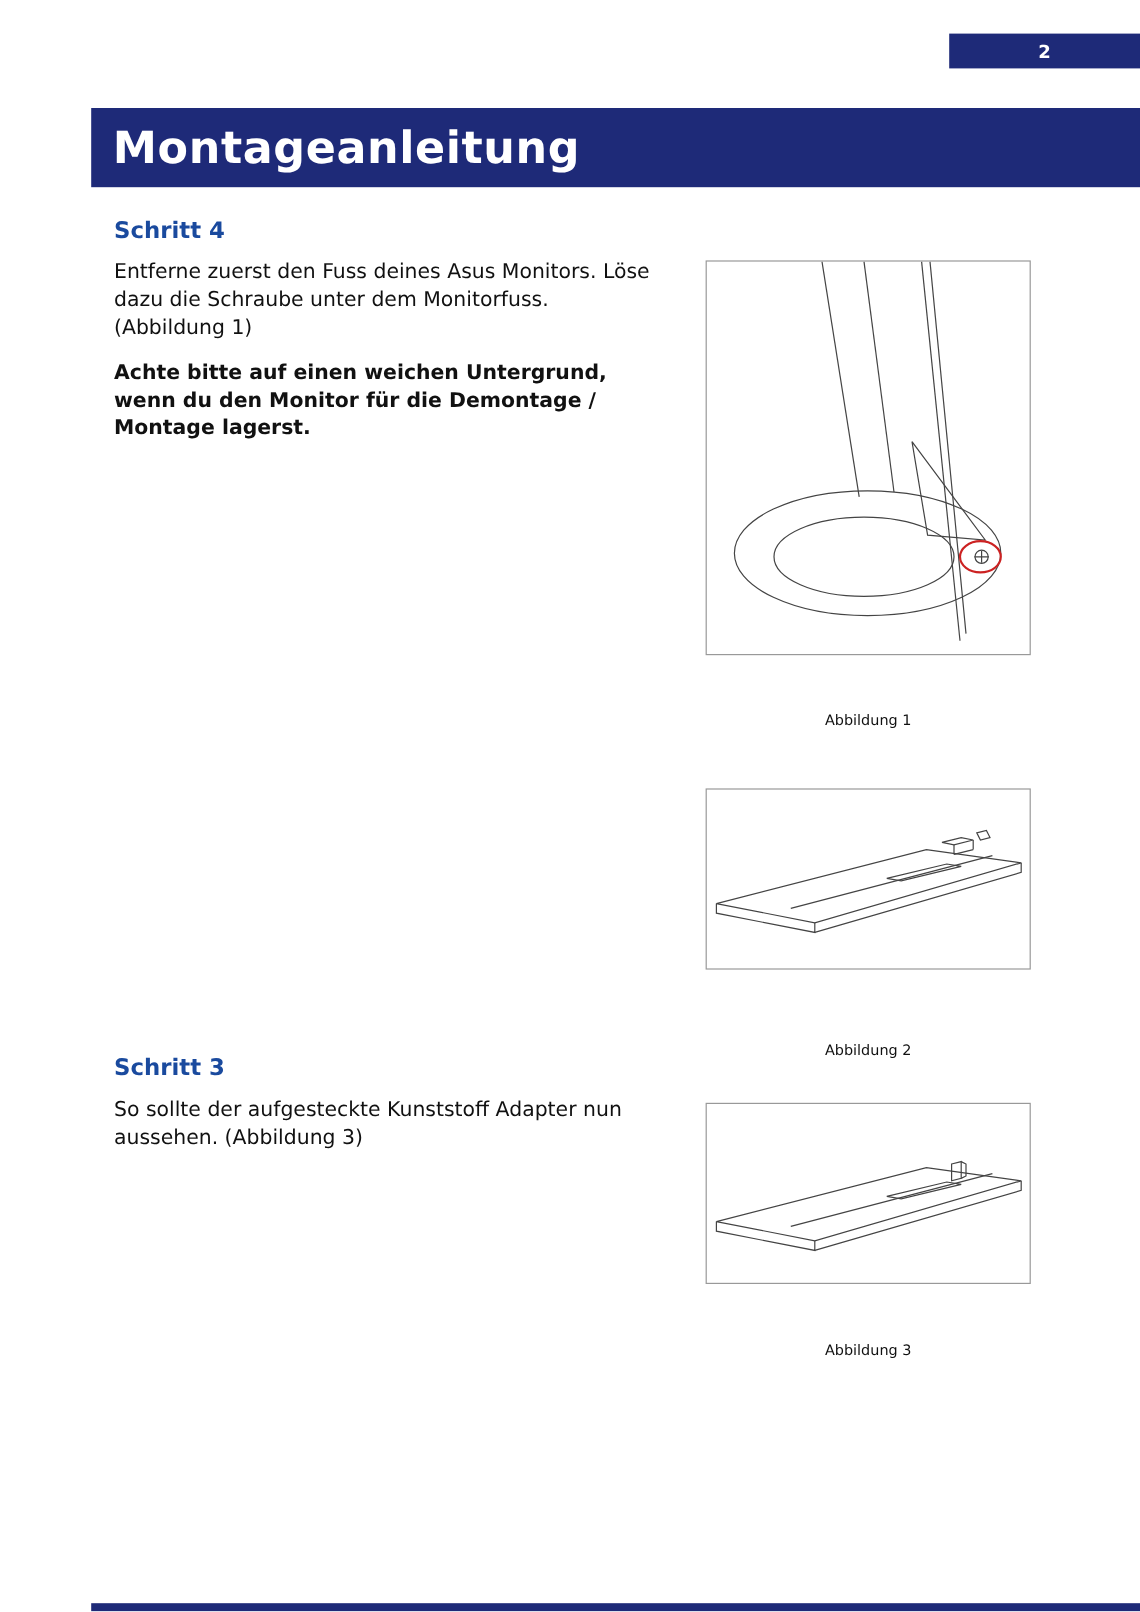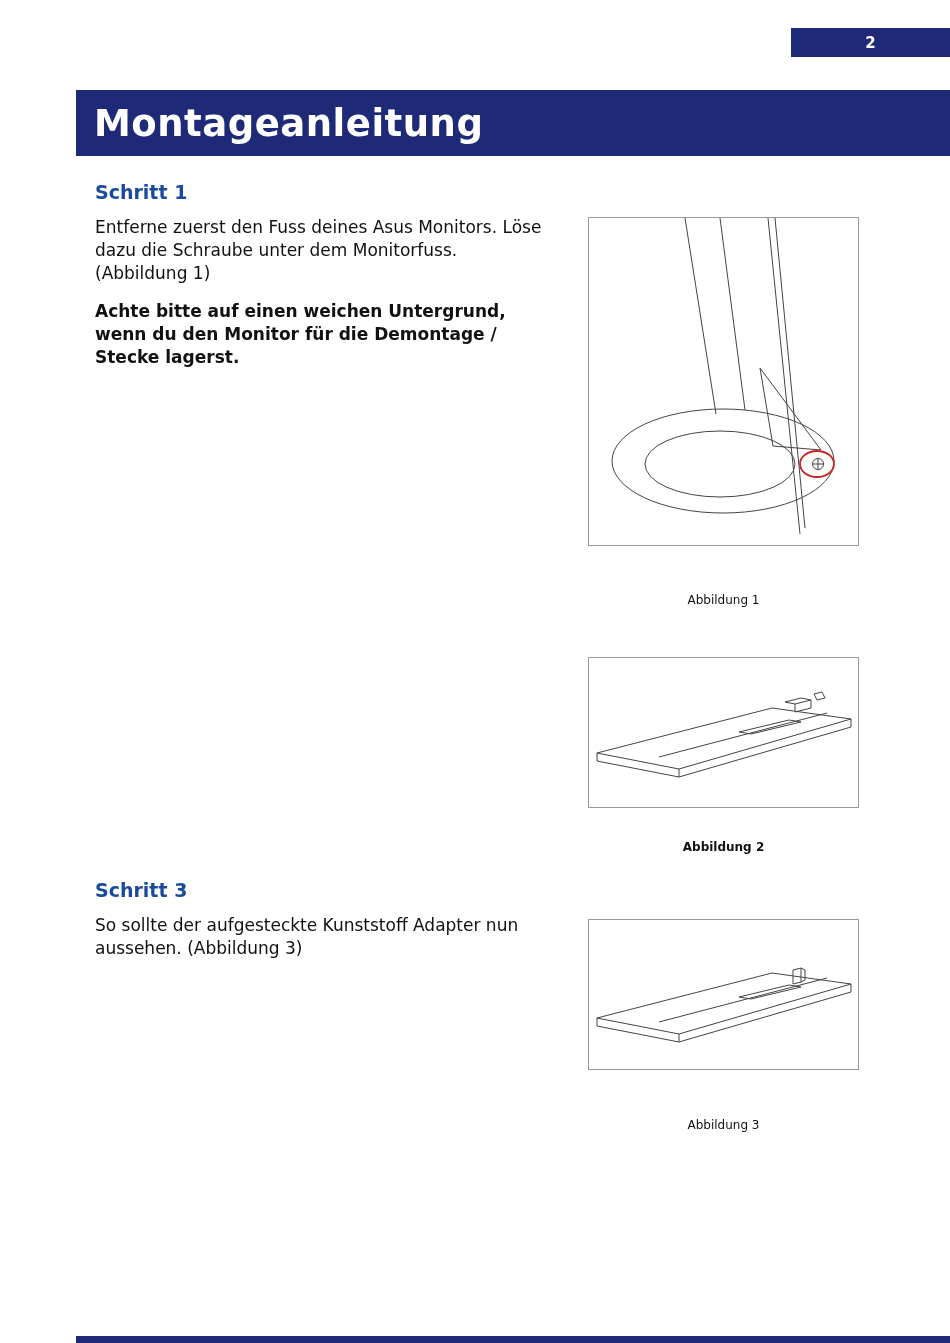--- a/index.html
+++ b/index.html
@@ -84,21 +84,21 @@
     text-align: center;
     font-size: 12px;
     color: #111111;
     margin-top: 40px;
   }
   .step1 { top: 181px; }
   .fig1  { top: 217px; height: 329px; }
   .cap1  { top: 553px; }
   .step2 { top: 619px; }
   .fig2  { top: 657px; height: 151px; }
-  .cap2  { top: 800px; font-weight: bold; }
+  .cap2  { top: 828px; }
   .step3 { top: 879px; }
   .fig3  { top: 919px; height: 151px; }
   .cap3  { top: 1078px; }
   .bottom-bar {
     position: absolute;
     left: 76px;
     right: 0;
     bottom: 0;
     height: 7px;
     background: #1e2a78;
@@ -113,23 +113,23 @@
 
   <div class="pagenum-bar">
     <span>2</span>
   </div>
 
   <div class="title-band">
     <h1>Montageanleitung</h1>
   </div>
 
   <section class="step step1">
-    <h2>Schritt 1</h2>
+    <h2>Schritt 4</h2>
     <p>Entferne zuerst den Fuss deines Asus Monitors. Löse dazu die Schraube unter dem Monitorfuss. (Abbildung 1)</p>
-    <p class="note">Achte bitte auf einen weichen Untergrund, wenn du den Monitor für die Demontage / Stecke lagerst.</p>
+    <p class="note">Achte bitte auf einen weichen Untergrund, wenn du den Monitor für die Demontage / Montage lagerst.</p>
   </section>
 
   <figure class="fig fig1" style="margin:0">
     <svg width="269" height="327" viewBox="0 0 269 327">
 
       <path class="line" d="M96 0 L127 196"></path>
       <path class="line" d="M131 0 L156 192"></path>
 
       <path class="line" d="M179 0 L211 316"></path>
       <path class="line" d="M186 0 L216 310"></path>

